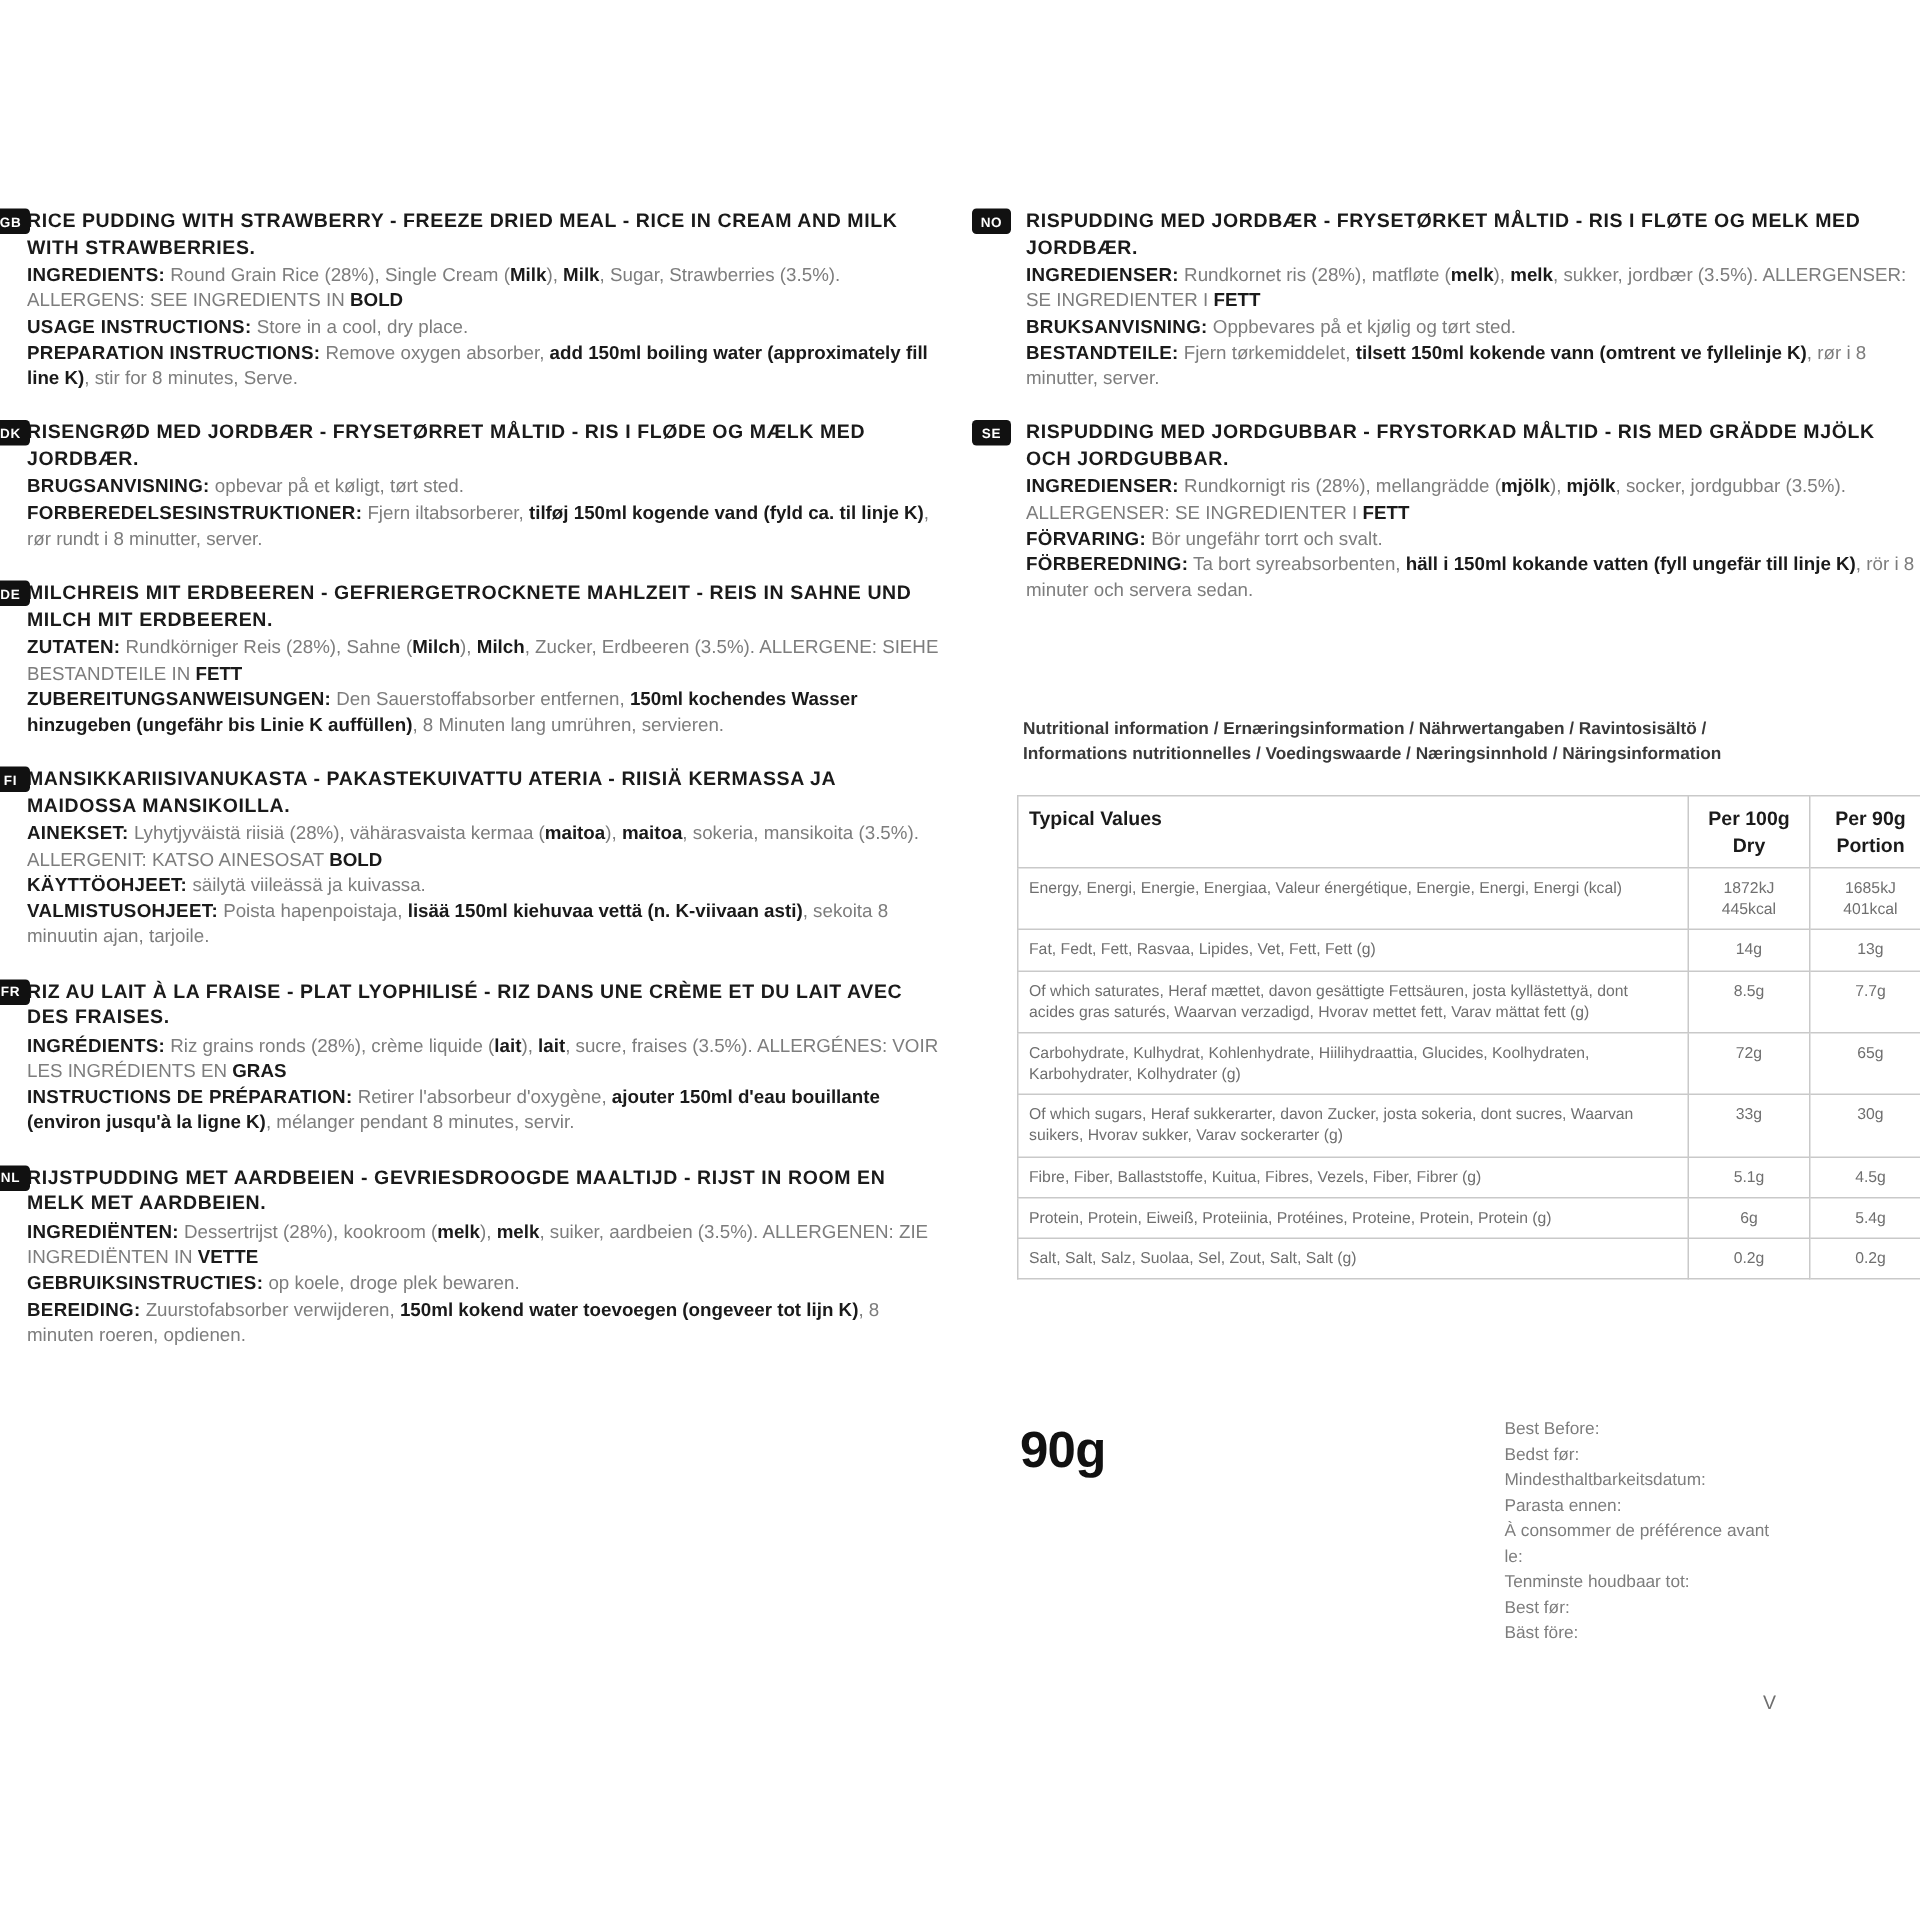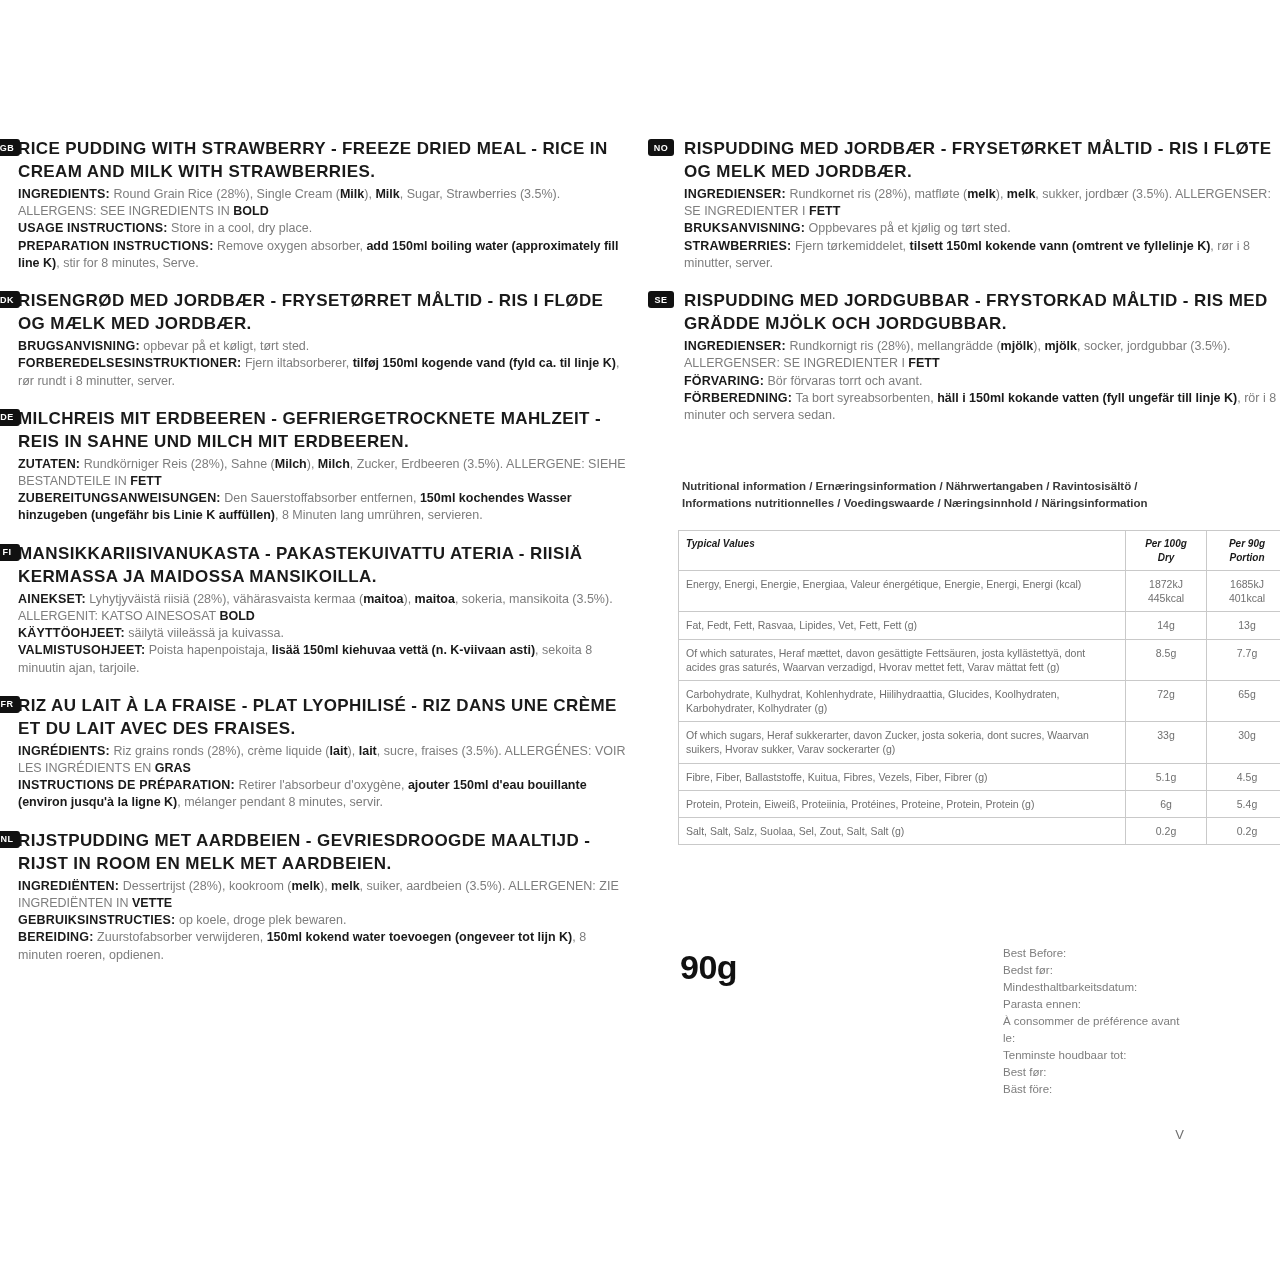--- a/index.html
+++ b/index.html
@@ -51,21 +51,21 @@
     font-size: 9px;
     font-weight: bold;
     letter-spacing: .5px;
     display: flex;
     align-items: center;
     justify-content: center;
   }
   .col-right .lang-block { padding-left: 36px; }
   .col-right .flag { left: 0px; }
   .title {
-    font-size: 17px;
+    font-size: 13px;
     font-weight: bold;
     color: #1a1a1a;
     letter-spacing: .4px;
     line-height: 1.35;
     margin: 0 0 2px 0;
     text-transform: uppercase;
   }
   .line {
     font-size: 12.5px;
     line-height: 1.38;
@@ -105,22 +105,21 @@
   table.nutri th, table.nutri td {
     border: 1px solid #c9c9c9;
     padding: 6px 7px;
     vertical-align: top;
     line-height: 1.35;
     text-align: left;
   }
   table.nutri th {
     color: #1a1a1a;
     font-weight: bold;
-    font-size: 10px;
-    font-style: italic;
+    font-size: 13px;
   }
   table.nutri td.val, table.nutri th.val {
     width: 66px;
     text-align: center;
     white-space: pre-line;
   }
   .weight {
     position: absolute;
     left: 680px;
     top: 948px;
@@ -190,27 +189,27 @@
         <p class="line"><span class="lbl">GEBRUIKSINSTRUCTIES:</span><span> op koele, droge plek bewaren.</span></p>
         <p class="line"><span class="lbl">BEREIDING:</span><span> Zuurstofabsorber verwijderen, <b>150ml kokend water toevoegen (ongeveer tot lijn K)</b>, 8 minuten roeren, opdienen.</span></p>
       </div>
     </div>
   <div class="col-right">
       <div class="lang-block">
         <div class="flag">NO</div>
         <div class="title">RISPUDDING MED JORDBÆR - FRYSETØRKET MÅLTID - RIS I FLØTE OG MELK MED JORDBÆR.</div>
         <p class="line"><span class="lbl">INGREDIENSER:</span><span> Rundkornet ris (28%), matfløte (<b>melk</b>), <b>melk</b>, sukker, jordbær (3.5%). ALLERGENSER: SE INGREDIENTER I <b>FETT</b></span></p>
         <p class="line"><span class="lbl">BRUKSANVISNING:</span><span> Oppbevares på et kjølig og tørt sted.</span></p>
-        <p class="line"><span class="lbl">STRAWBERRIES:</span><span> Fjern tørkemiddelet, <b>tilsett 150ml kokende vann (omtrent ve fyllelinje K)</b>, rør i 8 minutter, server.</span></p>
+        <p class="line"><span class="lbl">BESTANDTEILE:</span><span> Fjern tørkemiddelet, <b>tilsett 150ml kokende vann (omtrent ve fyllelinje K)</b>, rør i 8 minutter, server.</span></p>
       </div>
       <div class="lang-block">
         <div class="flag">SE</div>
         <div class="title">RISPUDDING MED JORDGUBBAR - FRYSTORKAD MÅLTID - RIS MED GRÄDDE MJÖLK OCH JORDGUBBAR.</div>
         <p class="line"><span class="lbl">INGREDIENSER:</span><span> Rundkornigt ris (28%), mellangrädde (<b>mjölk</b>), <b>mjölk</b>, socker, jordgubbar (3.5%). ALLERGENSER: SE INGREDIENTER I <b>FETT</b></span></p>
-        <p class="line"><span class="lbl">FÖRVARING:</span><span> Bör förvaras torrt och avant.</span></p>
+        <p class="line"><span class="lbl">FÖRVARING:</span><span> Bör ungefähr torrt och svalt.</span></p>
         <p class="line"><span class="lbl">FÖRBEREDNING:</span><span> Ta bort syreabsorbenten, <b>häll i 150ml kokande vatten (fyll ungefär till linje K)</b>, rör i 8 minuter och servera sedan.</span></p>
       </div>
     </div>
 
   <div class="nutri-head">
     <div>Nutritional information / Ernæringsinformation / Nährwertangaben / Ravintosisältö /</div>
     <div>Informations nutritionnelles / Voedingswaarde / Næringsinnhold / Näringsinformation</div>
   </div>
 
   <table class="nutri">

